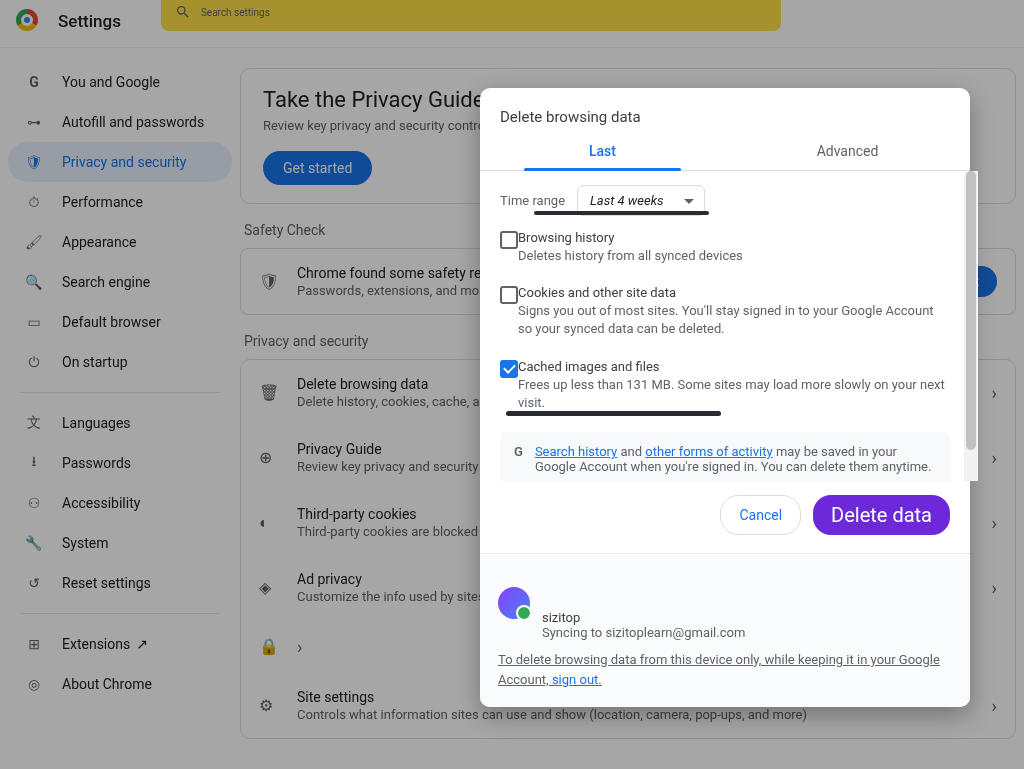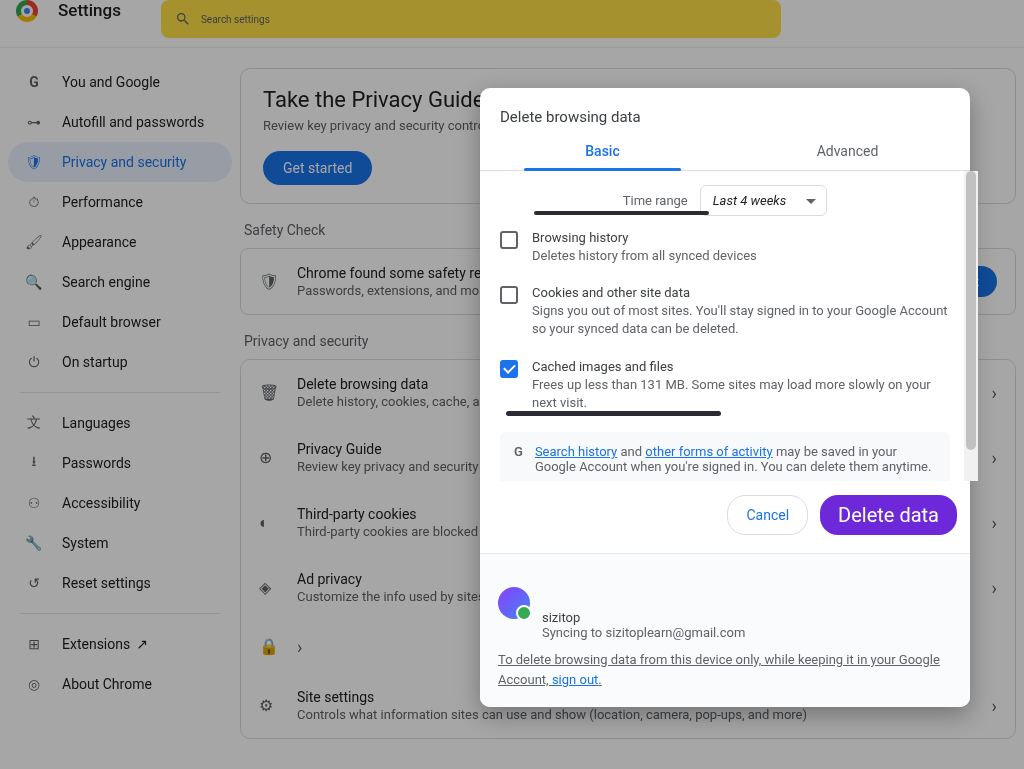--- a/index.html
+++ b/index.html
@@ -1,19 +1,19 @@
 <!DOCTYPE html>
 <html><head>
 <meta charset="utf-8">
 <style>
   * { box-sizing: border-box; margin: 0; padding: 0; font-family: "Segoe UI", Roboto, Arial, sans-serif; }
   body { width: 1024px; height: 769px; overflow: hidden; background: #fff; color: #202124; position: relative; }
 
   
-  .topbar { display: flex; align-items: flex-start; height: 48px; padding: 0 16px; border-bottom: 1px solid rgba(0,0,0,0.05); }
+  .topbar { display: flex; align-items: flex-end; height: 48px; padding: 16px 16px; border-bottom: 1px solid rgba(0,0,0,0.05); }
   .chrome-logo { width: 22px; height: 22px; border-radius: 50%; background: conic-gradient(#ea4335 0 120deg,#fbbc05 120deg 240deg,#34a853 240deg 360deg); position: relative; margin-right: 20px;}
   .chrome-logo::after{content:"";position:absolute;inset:5px;border-radius:50%;background:#4285f4;border:3px solid #fff;}
   .title { font-size: 17px; font-weight: 500; margin-right: 40px;}
   .search { flex: 1; max-width: 620px; background:#fde047; border-radius: 8px; height: 38px; display:flex; align-items:center; padding: 0 14px; color:#5f6368; font-size: 10px;}
   .search svg{width:16px;height:16px;margin-right:10px;fill:#5f6368;}
 
   
   .wrap { display: flex; height: calc(100% - 48px); }
   .sidebar { width: 240px; padding: 14px 8px; font-size: 14px; color:#202124; overflow:hidden;}
   .nav-item { display:flex; align-items:center; gap: 18px; padding: 10px 16px; border-radius: 22px; cursor:pointer; color:#202124;}
@@ -43,33 +43,33 @@
   .scrim{position:absolute;inset:0;background:rgba(0,0,0,0.35);z-index:50;}
 
   
   .dialog{position:absolute;z-index:60;top:88px;left:480px;width:490px;background:#fff;border-radius:10px;box-shadow:0 8px 24px rgba(0,0,0,0.3);display:flex;flex-direction:column;}
   .dlg-title{font-size:15px;padding:20px 20px 6px;color:#3c4043;}
   .tabs{display:flex;border-bottom:1px solid #dadce0;}
   .tab{flex:1;text-align:center;padding:11px 0;font-size:14px;color:#5f6368;cursor:pointer;}
   .tab.active{color:#1a73e8;font-weight:500;position:relative;}
   .tab.active::after{content:"";position:absolute;left:18%;right:18%;bottom:-1px;height:3px;background:#1a73e8;border-radius:2px;}
   .dlg-body{padding:14px 20px 4px;overflow-y:auto;max-height:310px;position:relative;}
-  .tr-row{display:flex;align-items:center;gap:12px;margin-bottom:14px;justify-content:center;}
+  .tr-row{display:flex;align-items:center;gap:12px;margin-bottom:14px;}
   .tr-label{font-size:13px;color:#5f6368;}
   .select{border:1px solid #dadce0;border-radius:6px;padding:7px 40px 7px 12px;font-size:13px;position:relative;background:#fff;cursor:pointer;font-style:italic;}
   .select::after{content:"";position:absolute;right:10px;top:50%;transform:translateY(-50%);border:5px solid transparent;border-top-color:#5f6368;margin-top:3px;}
-  .citem{display:flex;gap:14px;margin-bottom:20px;}
+  .citem{display:flex;margin-bottom:20px;}
   .cb{width:18px;height:18px;border:2px solid #5f6368;border-radius:3px;flex-shrink:0;margin-top:1px;position:relative;background:#fff;cursor:pointer;}
   .cb.checked{background:#1a73e8;border-color:#1a73e8;}
   .cb.checked::after{content:"";position:absolute;left:4px;top:0px;width:5px;height:9px;border:solid #fff;border-width:0 2px 2px 0;transform:rotate(45deg);}
   .ci-title{font-size:13px;color:#3c4043;margin-bottom:2px;}
   .ci-desc{font-size:13px;color:#5f6368;line-height:1.4;}
   .info-box{background:#f8f9fa;border-radius:6px;padding:12px 14px;display:flex;gap:12px;align-items:flex-start;font-size:13px;color:#5f6368;}
   .link{color:#1a73e8;text-decoration:underline;cursor:pointer;}
-  .dlg-actions{display:flex;justify-content:flex-end;gap:12px;padding:14px 13px 18px;}
+  .dlg-actions{display:flex;justify-content:flex-end;gap:12px;padding:14px 20px 18px;}
   .btn-out{border:1px solid #dadce0;background:#fff;color:#1a73e8;border-radius:18px;padding:8px 18px;font-size:14px;cursor:pointer;}
   .btn-fill{background:#6d28d9;color:#fff;border:none;border-radius:18px;padding:8px 18px;font-size:20px;cursor:pointer;}
   .dlg-footer{border-top:1px solid #e8eaed;padding:12px 18px 18px;background:#fafbfc;border-radius:0 0 10px 10px;}
   .acct{display:flex;gap:12px;align-items:center;margin-bottom:10px;}
   .avatar{width:32px;height:32px;border-radius:50%;background:linear-gradient(135deg,#8a3ffc,#4285f4);position:relative;}
   .avatar::after{content:"";position:absolute;right:-2px;bottom:-2px;width:12px;height:12px;border-radius:50%;background:#34a853;border:2px solid #fff;}
   .acct .an{font-size:13px;color:#3c4043;margin-top:44px;}
   .acct .ae{font-size:13px;color:#5f6368;}
   .foot-text{font-size:13px;color:#5f6368;line-height:1.5;text-decoration:underline;}
 
@@ -230,21 +230,21 @@
         </div>
     </div>
   </div>
 </div>
 
 <div class="scrim"></div>
 
 <div class="dialog">
   <div class="dlg-title">Delete browsing data</div>
   <div class="tabs">
-    <div class="tab active">Basic</div>
+    <div class="tab active">Last</div>
     <div class="tab">Advanced</div>
   </div>
   <div style="position:relative;">
   <div class="dlg-body">
     <div class="tr-row">
       <span class="tr-label">Time range</span>
       <div class="select"><span>Last 4 weeks</span></div>
     </div>
     <div class="underline-mark" style="left:54px;top:40px;width:175px;height:4px;"></div>
 

